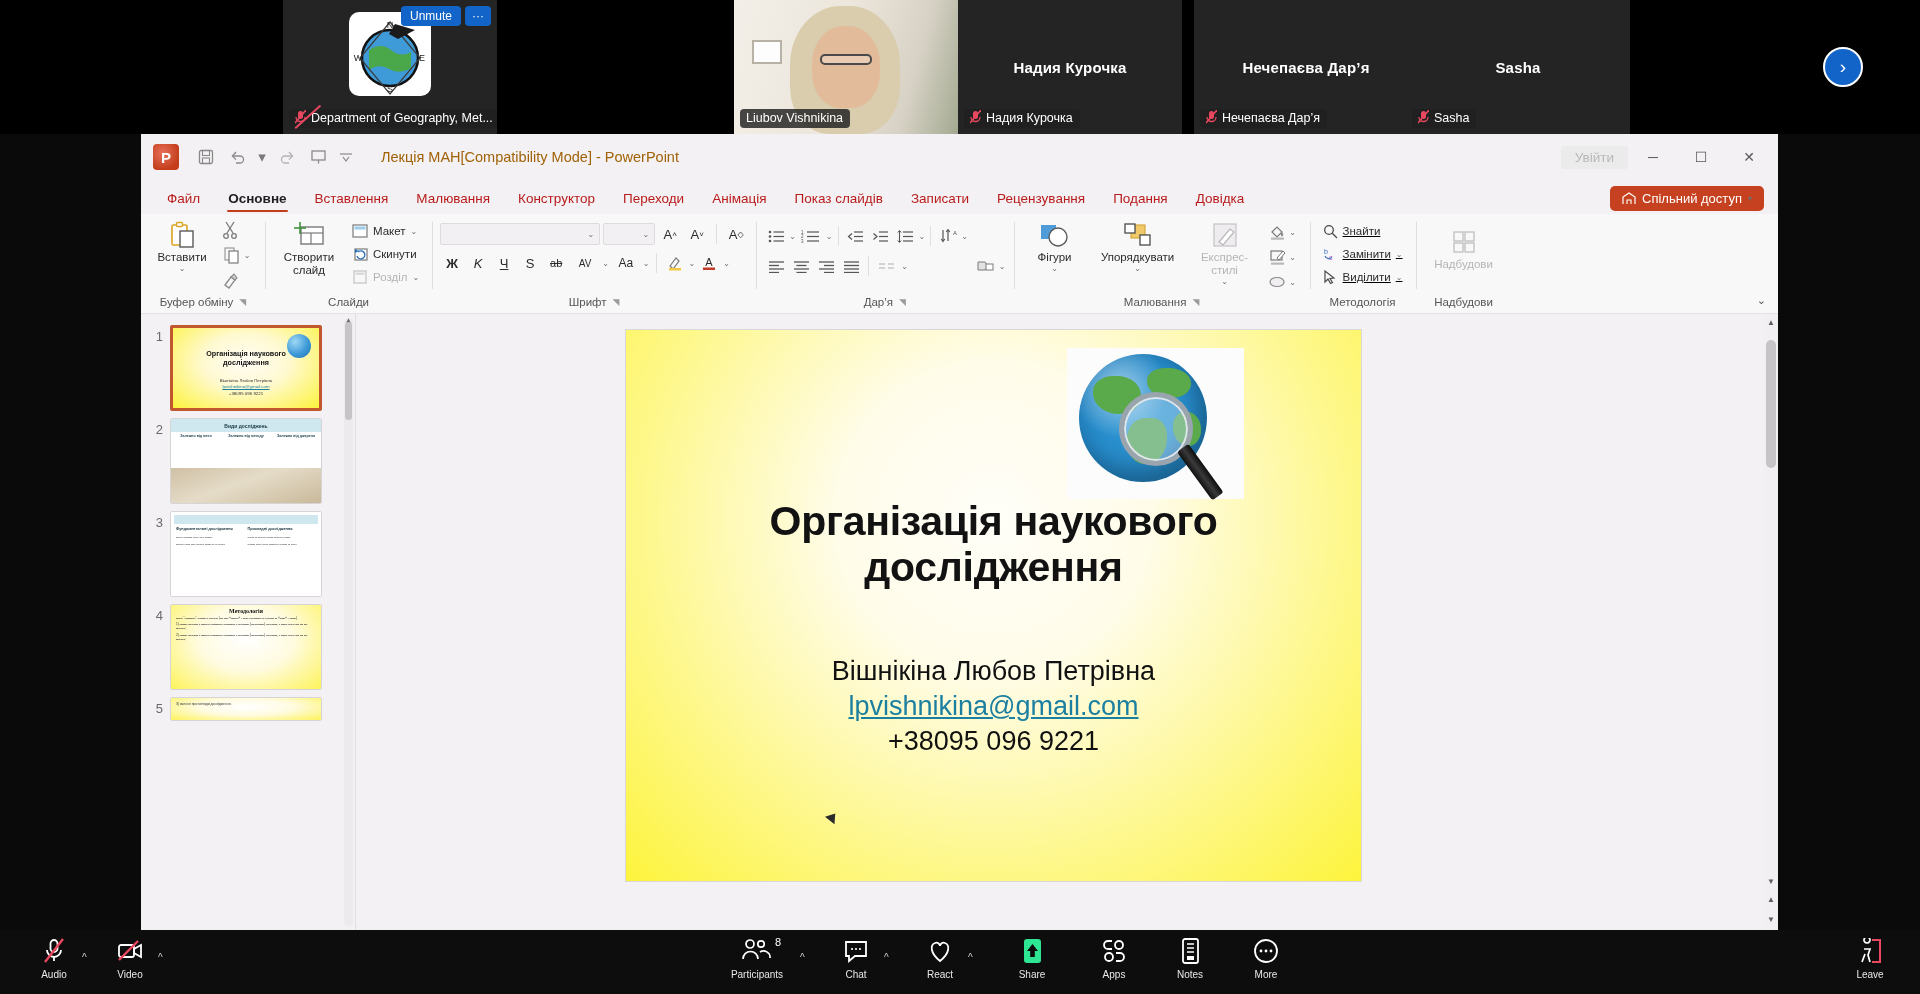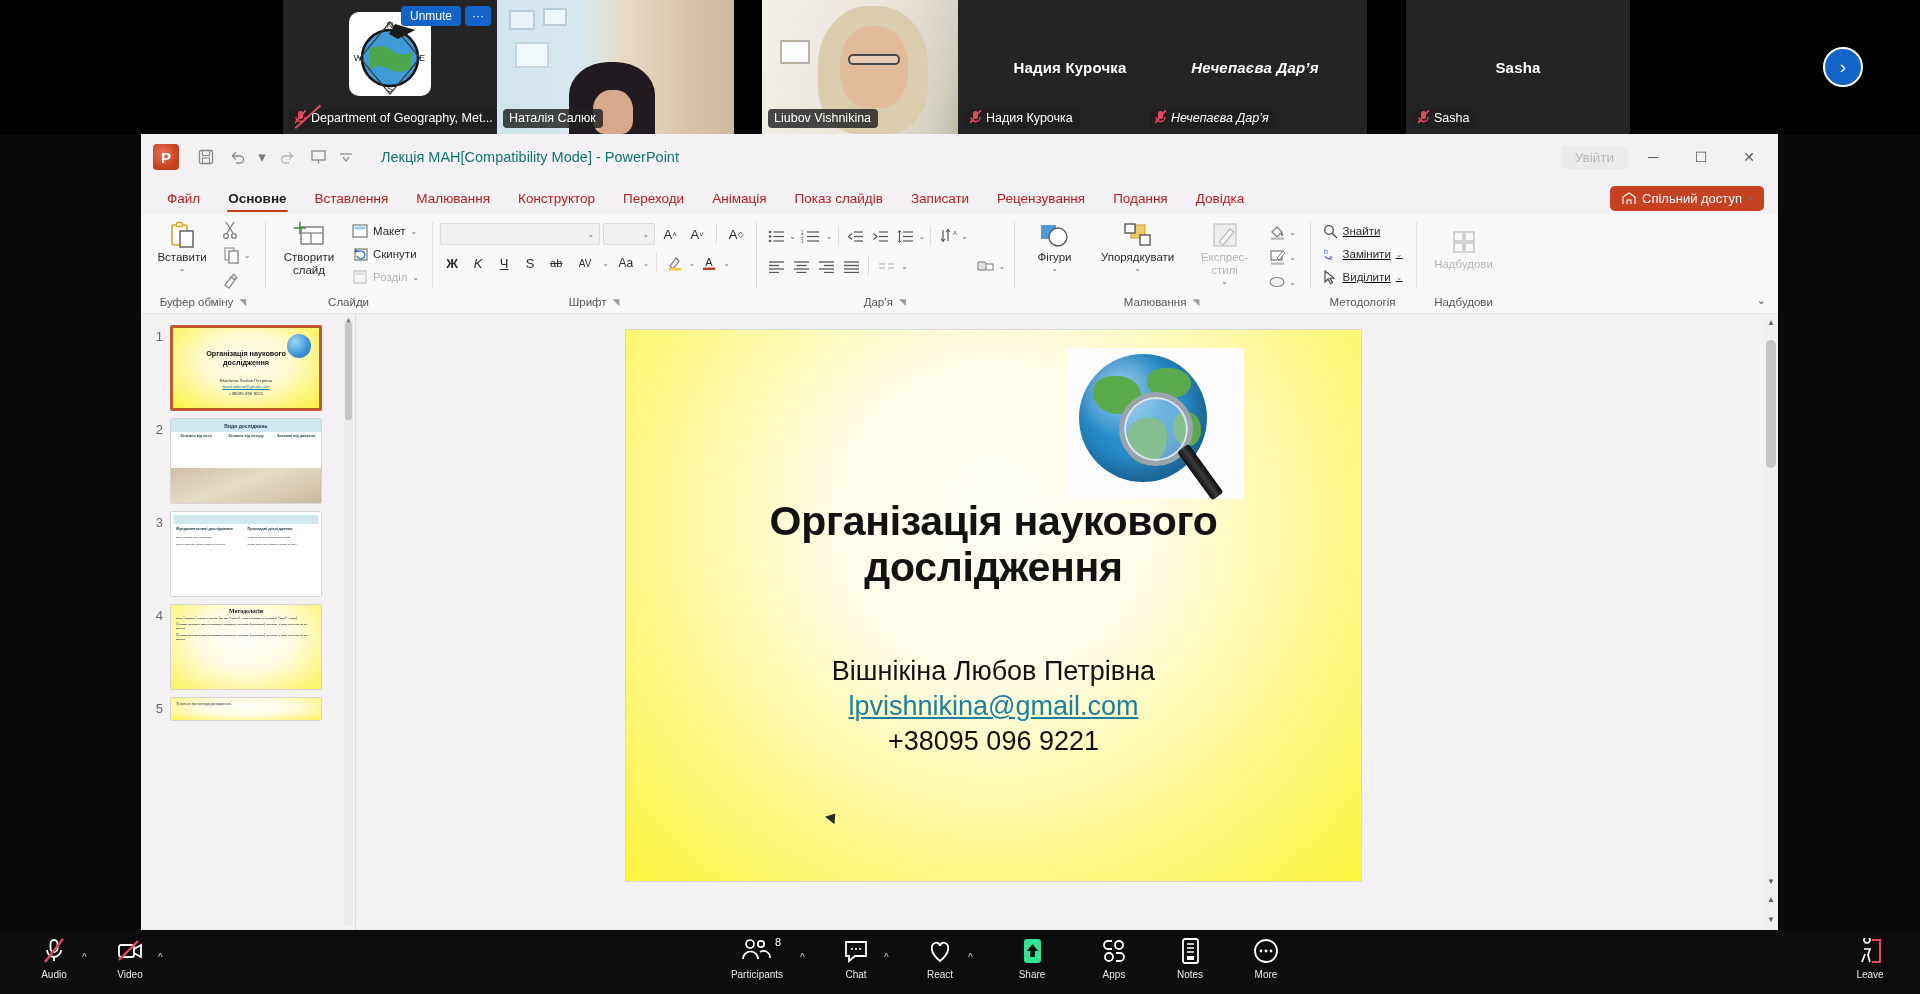--- a/index.html
+++ b/index.html
@@ -70,21 +70,21 @@
     width:26px; height:26px; border-radius:4px;
     background: radial-gradient(circle at 38% 36%, #e8705a 0%, #c43e1c 70%);
     color:#fff; font-size:15px; font-weight:700;
     display:flex; align-items:center; justify-content:center; margin:0 10px 0 6px;
   }
   .qat-btn {
     width:30px; height:30px; display:flex; align-items:center; justify-content:center;
     color:#7a7a7a; font-size:15px;
   }
   .doc-title {
-    margin-left:22px; color:#0f766e; font-size:14.5px; white-space:nowrap;
+    margin-left:22px; color:#a16207; font-size:14.5px; white-space:nowrap;
   }
   .search-box {
     margin-left:88px; width:440px; height:30px; border:1px solid #dcdadc;
     border-radius:4px; background:#faf9fa; display:flex; align-items:center;
     gap:9px; padding:0 12px;
   }
   .search-box .ph { color:#8a8a8a; font-size:13.5px; }
   .signin {
     margin-left:auto; color:#b9b7b9; font-size:13.5px;
     background:#ecebec; padding:4px 14px; border-radius:3px;
@@ -306,33 +306,22 @@
           <svg width="11" height="14" viewBox="0 0 11 14">
               <rect x="3" y="1" width="5" height="8" rx="2.5" fill="#e8485f"></rect>
               <path d="M1 7 a4.5 4.5 0 0 0 9 0" fill="none" stroke="#e8485f" stroke-width="1.3"></path>
               <line x1="0" y1="13" x2="11" y2="0" stroke="#e8485f" stroke-width="1.6"></line>
             </svg>
         </span>
         <span>Department of Geography, Met...</span>
       </div>
     </div>
 
-    <div class="tile" style="left:497px; width:237px;">
-      <div class="room-bg" style="background:linear-gradient(90deg,#cfe4ec 0%,#d8e8ee 36%,#e7d9c2 56%,#d8c7ab 78%,#cbb99c 100%);"></div>
-      <div style="position:absolute;left:12px;top:10px;width:26px;height:20px;background:#e9f3f7;border:2px solid #b9cdd6;"></div>
-      <div style="position:absolute;left:46px;top:8px;width:24px;height:18px;background:#eef6f9;border:2px solid #b9cdd6;"></div>
-      <div style="position:absolute;left:18px;top:42px;width:34px;height:26px;background:#f1f8fb;border:2px solid #c3d6de;"></div>
-      <div style="position:absolute;left:72px;bottom:0;width:86px;height:72px;border-radius:46% 46% 0 0;background:#211a20;"></div>
-      <div style="position:absolute;left:96px;bottom:0;width:40px;height:44px;border-radius:44% 44% 30% 30%;background:#d6a98c;"></div>
-      <div class="tile-name-overlay">
-        <span>Наталія Салюк</span>
-      </div>
-    </div>
-
-    <div class="tile speaking" style="left:734px; width:248px;margin-left:28px;">
+
+    <div class="tile speaking" style="left:734px; width:248px;">
       <div class="room-bg" style="background:linear-gradient(105deg,#f3efe8 0%,#ece6dc 42%,#d8d2c6 70%,#8e9a7c 100%);"></div>
       <div style="position:absolute;left:18px;top:40px;width:30px;height:24px;background:#fdfdfd;border:2px solid #b8b2a6;"></div>
       <div style="position:absolute;left:96px;top:16px;width:24px;height:36px;background:#2e2c2a;border-radius:4px;"></div>
       <div style="position:absolute;left:56px;top:6px;width:110px;height:128px;border-radius:46% 46% 36% 36%;background:#d9cdae;"></div>
       <div style="position:absolute;left:78px;top:26px;width:68px;height:82px;border-radius:46% 46% 42% 42%;background:#e2bb9a;"></div>
       <div style="position:absolute;left:86px;top:54px;width:52px;height:11px;border:2px solid #4a4a4a;border-radius:5px;background:rgba(255,255,255,.25);"></div>
       <div class="tile-name-overlay">
         <span>Liubov Vishnikina</span>
       </div>
     </div>
@@ -344,21 +333,21 @@
           <svg width="11" height="14" viewBox="0 0 11 14">
               <rect x="3" y="1" width="5" height="8" rx="2.5" fill="#e8485f"></rect>
               <path d="M1 7 a4.5 4.5 0 0 0 9 0" fill="none" stroke="#e8485f" stroke-width="1.3"></path>
               <line x1="0" y1="13" x2="11" y2="0" stroke="#e8485f" stroke-width="1.6"></line>
             </svg>
         </span>
         <span>Надия Курочка</span>
       </div>
     </div>
 
-    <div class="tile dark" style="left:1143px; width:224px;font-style:italic;">
+    <div class="tile dark" style="left:1194px; width:224px;">
       <div class="tile-center-name">Нечепаєва Дарʼя</div>
       <div class="tile-name-overlay">
         <span class="mic-off">
           <svg width="11" height="14" viewBox="0 0 11 14">
               <rect x="3" y="1" width="5" height="8" rx="2.5" fill="#e8485f"></rect>
               <path d="M1 7 a4.5 4.5 0 0 0 9 0" fill="none" stroke="#e8485f" stroke-width="1.3"></path>
               <line x1="0" y1="13" x2="11" y2="0" stroke="#e8485f" stroke-width="1.6"></line>
             </svg>
         </span>
         <span>Нечепаєва Дарʼя</span>

